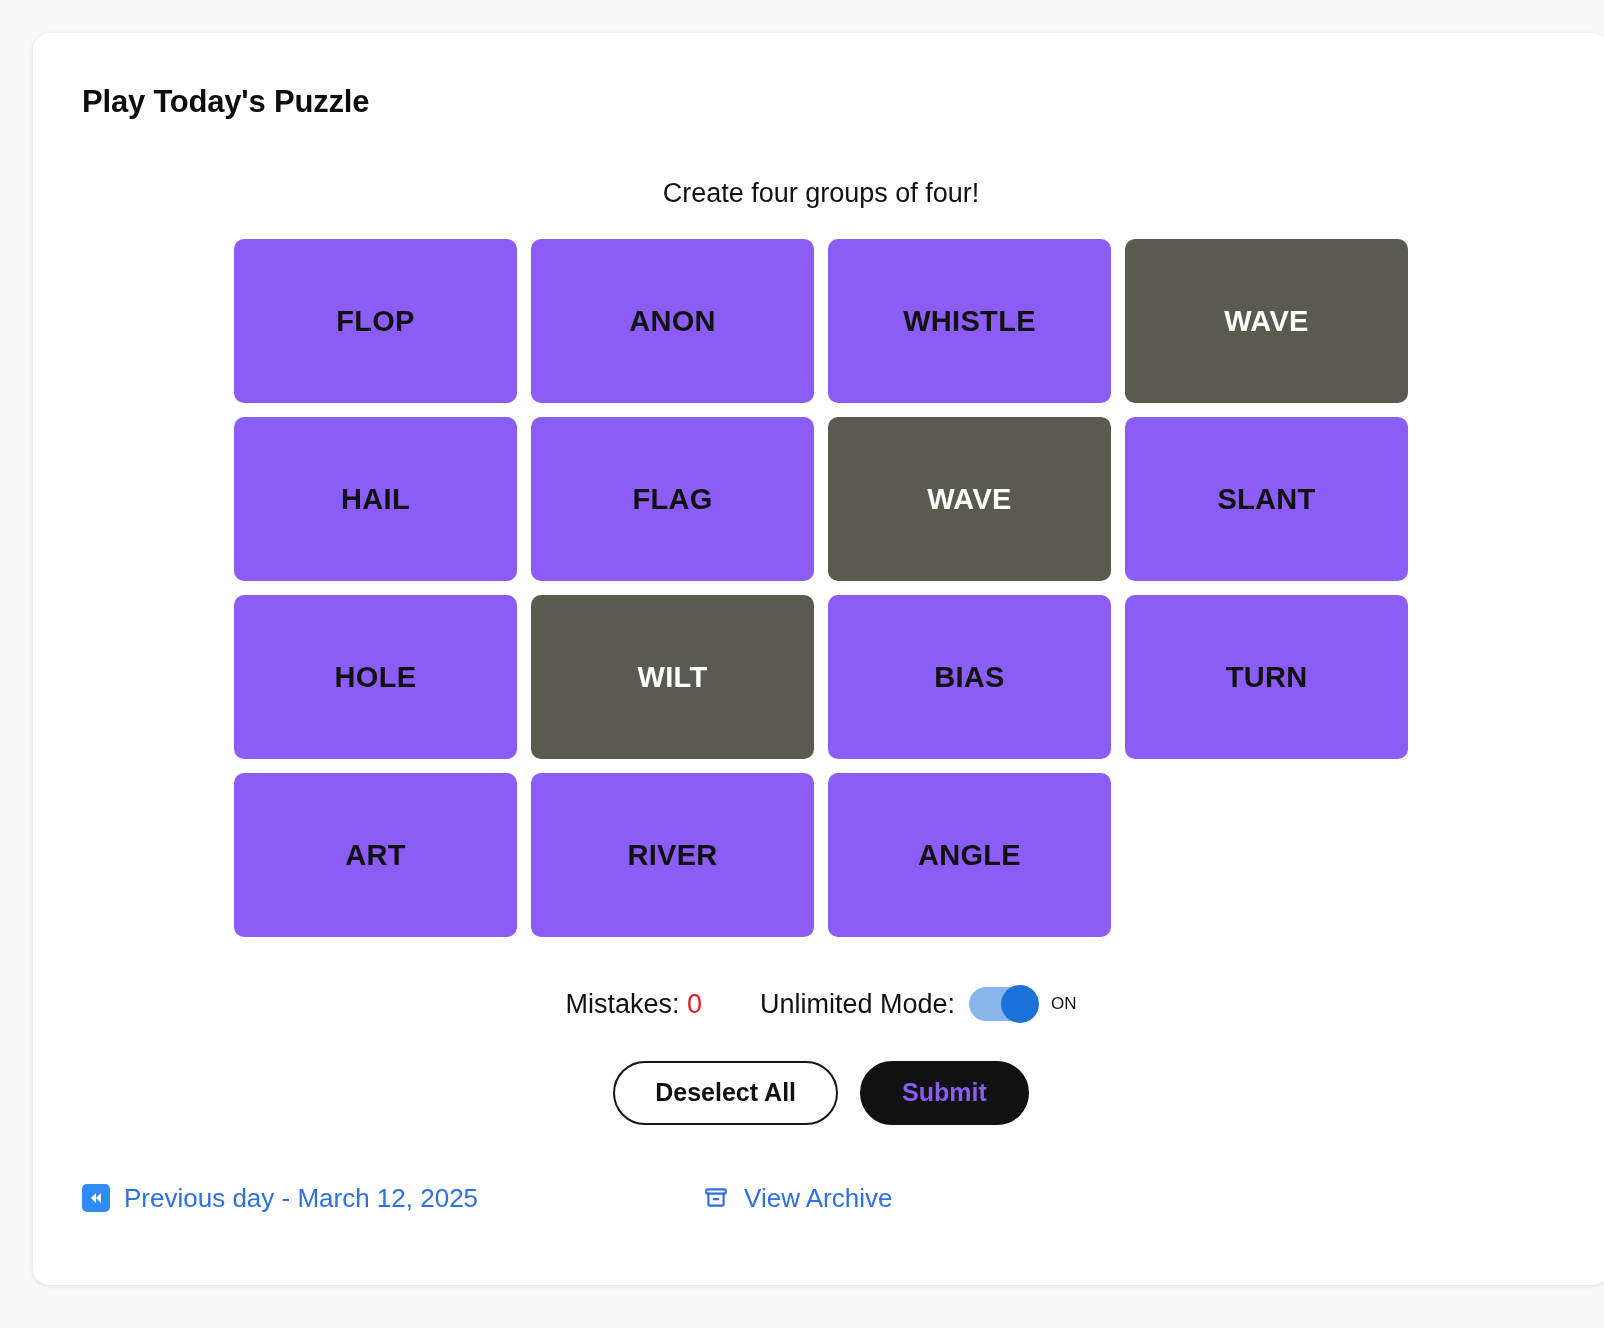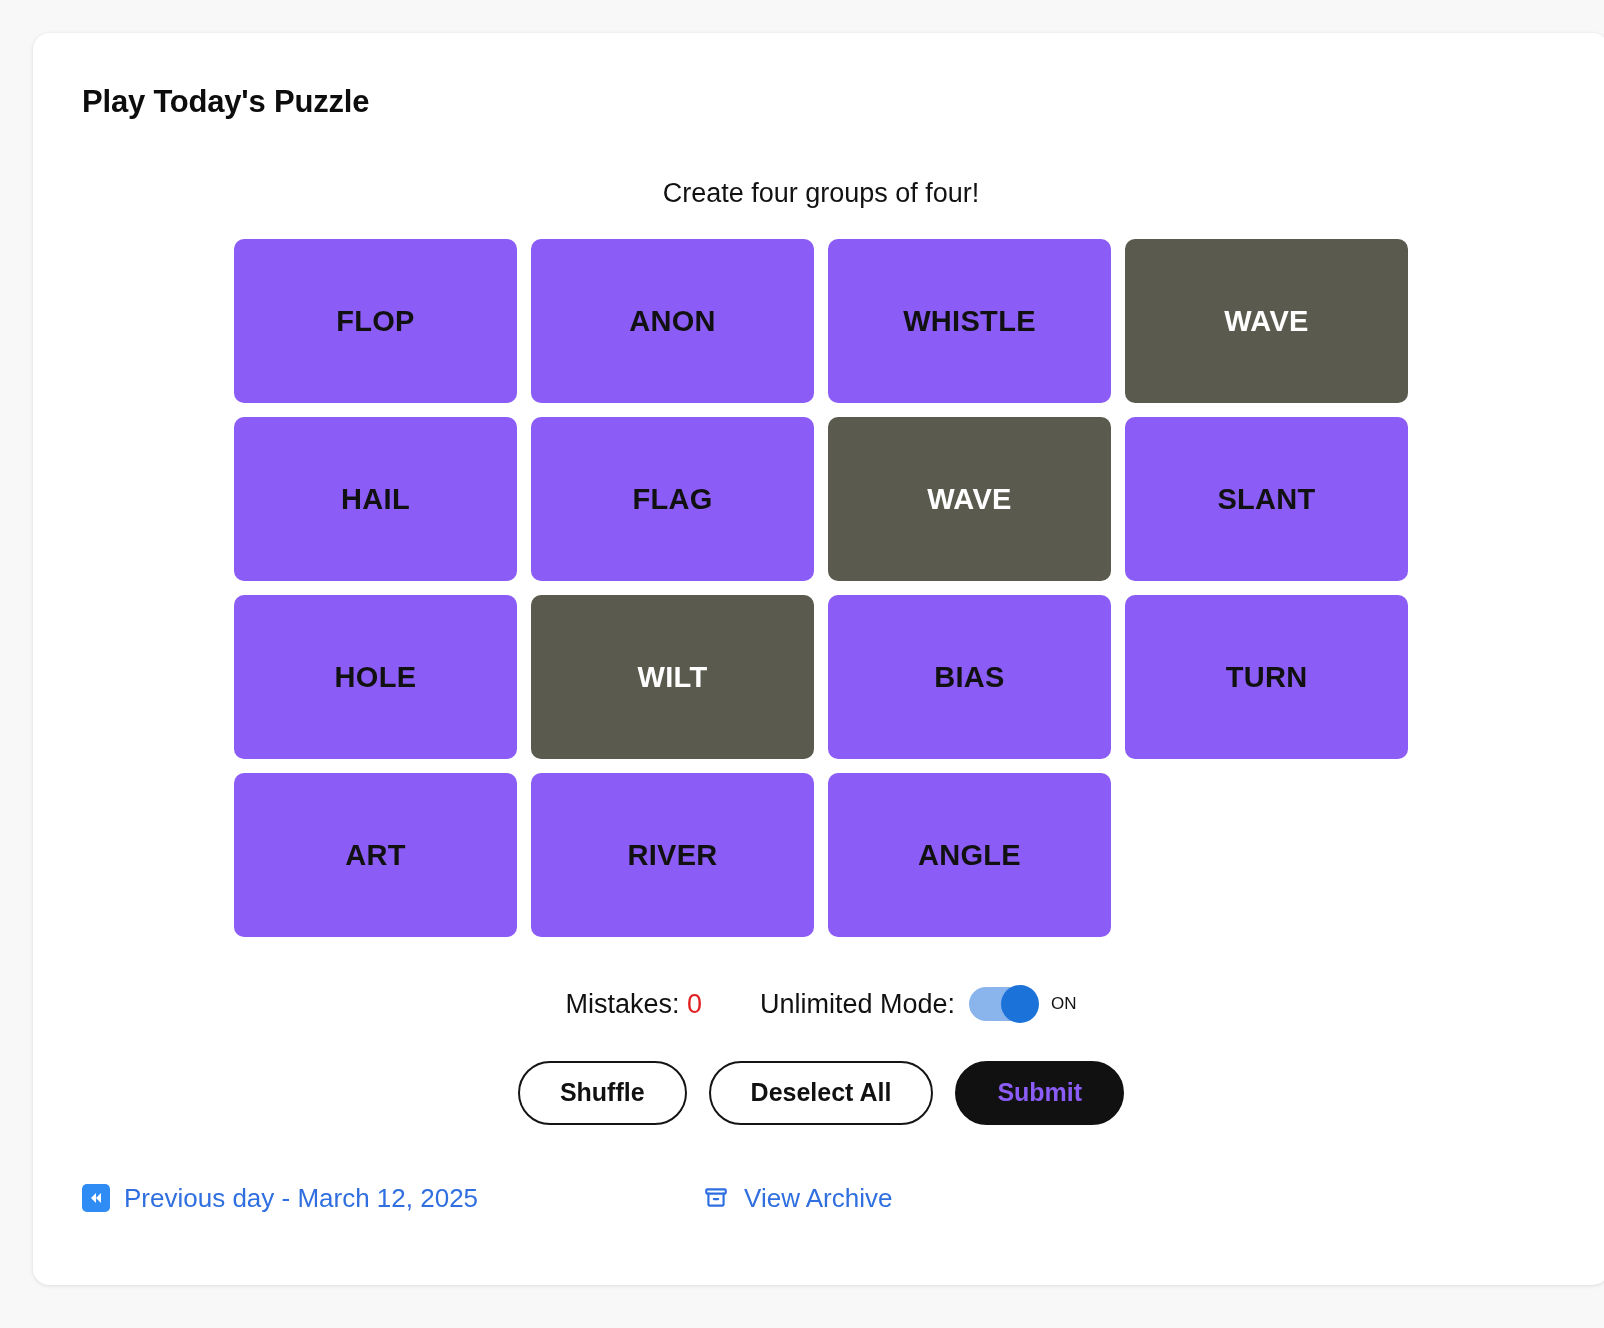--- a/index.html
+++ b/index.html
@@ -280,21 +280,20 @@
         <div class="unlimited-wrap">
           <span>Unlimited Mode:</span>
           <div class="toggle">
             <div class="knob"></div>
           </div>
           <span class="toggle-state">ON</span>
         </div>
       </div>
 
       <div class="buttons-row">
-        <button class="btn btn-outline">Shuffle</button>
         <button class="btn btn-outline">Deselect All</button>
         <button class="btn btn-dark">Submit</button>
       </div>
 
     </div>
 
     <div class="footer">
       <a class="footer-link prev-day-link">
         <span class="icon-prev">
           <svg width="18" height="18" viewBox="0 0 18 18" aria-hidden="true">

